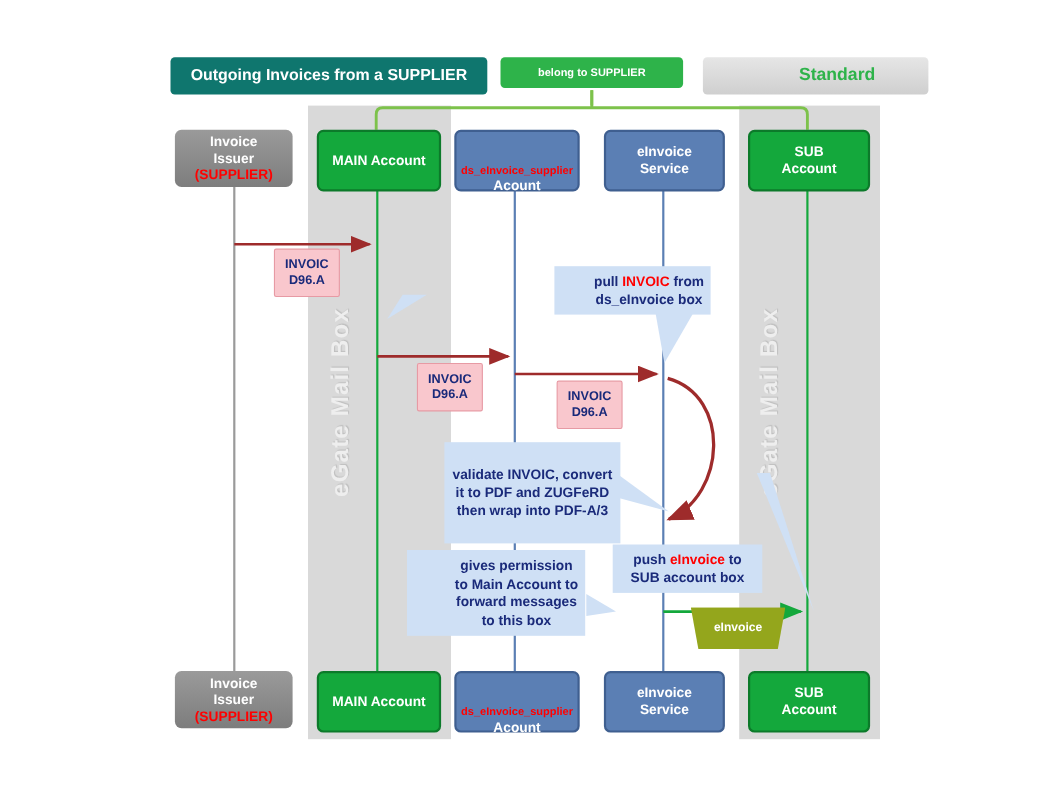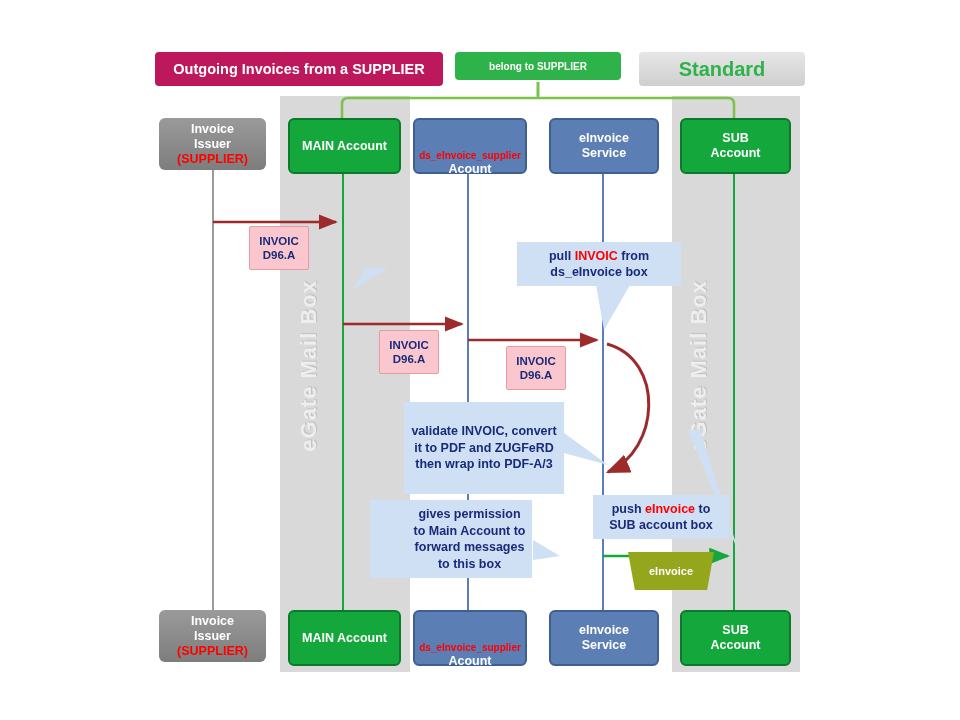--- a/index.html
+++ b/index.html
@@ -10,23 +10,23 @@
   .band{position:absolute;top:96px;height:576px;}
   .band-gray{background:#d9d9d9;}
 
   .bandlabel{position:absolute;color:#eeeeee;font-weight:bold;font-size:22px;
     writing-mode:vertical-rl;transform:rotate(180deg);letter-spacing:1px;
     text-shadow:1px 1px 1px rgba(0,0,0,.12);}
 
   
   .hdr{position:absolute;display:flex;align-items:center;justify-content:center;
        font-weight:bold;text-align:center;border-radius:4px;}
-  .hdr-black{background:#be185d;color:#ffffff;font-size:14.5px;}
+  .hdr-black{background:#0f766e;color:#ffffff;font-size:14.5px;}
   .hdr-green{background:#2eb34a;color:#ffffff;font-size:10px;}
-  .hdr-gray{background:linear-gradient(#e6e6e6,#cfcfcf);color:#2eb34a;font-size:20px;}
+  .hdr-gray{background:linear-gradient(#e6e6e6,#cfcfcf);color:#2eb34a;font-size:16px;padding-left:39px;}
 
   
   .node{position:absolute;display:flex;flex-direction:column;align-items:center;
         justify-content:center;text-align:center;border-radius:6px;font-weight:bold;
         color:#ffffff;line-height:1.2;}
   .node .l1{font-size:12.5px;}
   .node .l2{font-size:12.5px;}
   .node-gray{background:linear-gradient(#9a9a9a,#7d7d7d);}
   .node-gray .red{color:#ff0000;}
   .node-green{background:#14a83c;border:2px solid #0c7a2a;}
@@ -168,32 +168,32 @@
   <div class="tag" style="left:379px;top:330px;width:58px;height:42px;">
     <span>INVOIC</span>
     <span>D96.A</span>
   </div>
   <div class="tag" style="left:506px;top:346px;width:58px;height:42px;">
     <span>INVOIC</span>
     <span>D96.A</span>
   </div>
 
 
-  <div class="callout" style="left:517px;top:242px;width:164px;height:44px;">
+  <div class="callout" style="left:504px;top:242px;width:142px;height:44px;justify-content:flex-end;">
     <span>
       pull <span class="red">INVOIC</span> from<br>ds_eInvoice box
     </span>
   </div>
 
 
   <div class="callout" style="left:404px;top:402px;width:160px;height:92px;">validate INVOIC, convert it to PDF and ZUGFeRD  then wrap into PDF-A/3</div>
 
   <div class="callout" style="left:370px;top:500px;width:162px;height:78px;padding-left:43px;">gives permission  to Main Account to forward messages to this  box</div>
 
-  <div class="callout" style="left:557px;top:495px;width:136px;height:44px;margin-left:36px;">
+  <div class="callout" style="left:557px;top:495px;width:136px;height:44px;">
     <span>
       push <span class="red">eInvoice</span> to<br>SUB account box
     </span>
   </div>
 
   <div class="olive" style="left:628px;top:552px;width:86px;height:38px;clip-path:polygon(0 0,100% 0,92% 100%,8% 100%);">eInvoice</div>
 
 </div>
 
 </body></html>

